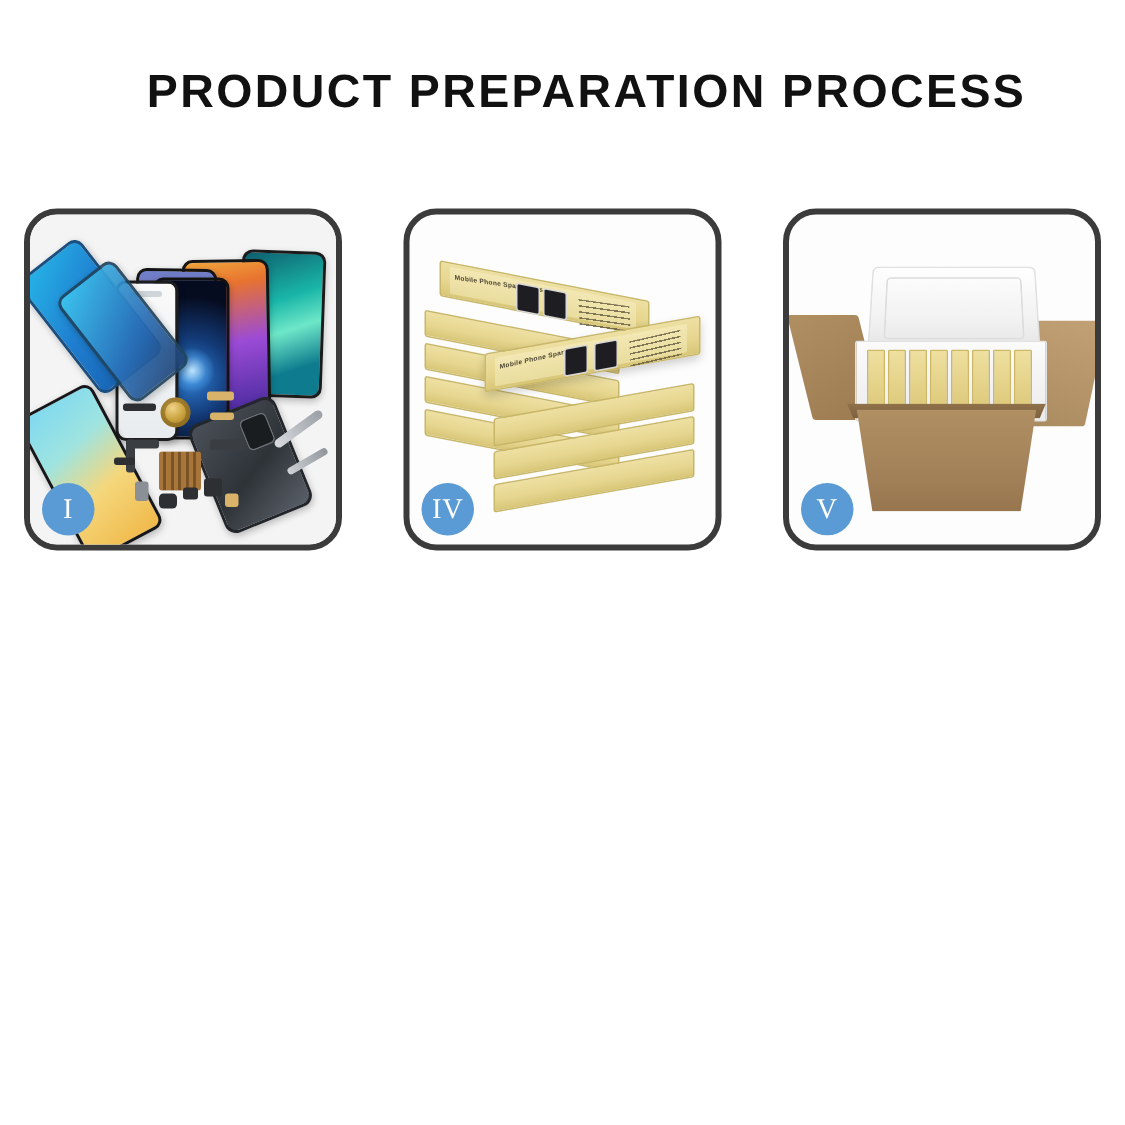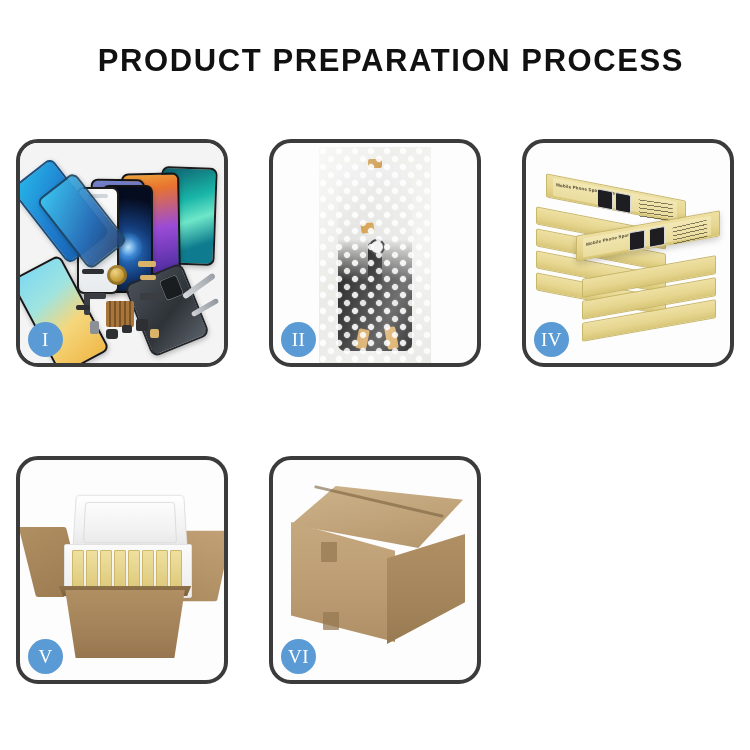--- a/index.html
+++ b/index.html
@@ -401,36 +401,20 @@
       <div class="part" style="left:102px;top:182px;width:10px;height:8px;"></div>
       <div class="part" style="left:116px;top:176px;width:12px;height:12px;border-radius:2px;"></div>
       <div class="part tan" style="left:130px;top:186px;width:9px;height:9px;border-radius:2px;"></div>
       <div class="part" style="left:56px;top:162px;width:14px;height:5px;"></div>
       <div class="tool"></div>
       <div class="tool2"></div>
     </div>
     <div class="badge">I</div>
   </div>
 
-  <div class="panel">
-    <div class="panel-stage">
-      <div class="p2-bag">
-        <div class="p2-screen"></div>
-        <div class="p2-cable"></div>
-        <div class="p2-conn1"></div>
-        <div class="p2-tape4"></div>
-        <div class="p2-tape1"></div>
-        <div class="p2-tape2"></div>
-        <div class="p2-tape3"></div>
-        <div class="bubbles"></div>
-        <div class="bag-sheen"></div>
-      </div>
-    </div>
-    <div class="badge">II</div>
-  </div>
 
 
   <div class="panel">
     <div class="panel-stage">
       <div class="p4">
 
         <div class="sbox" style="left:0px;top:120px;width:128px;height:16px;transform:skewY(11deg);"></div>
         <div class="sbox" style="left:0px;top:98px;width:128px;height:16px;transform:skewY(11deg);"></div>
         <div class="sbox" style="left:0px;top:76px;width:128px;height:16px;transform:skewY(11deg);"></div>
         <div class="sbox" style="left:0px;top:54px;width:128px;height:16px;transform:skewY(11deg);"></div>
@@ -479,27 +463,14 @@
           <div class="p5-prod"></div>
           <div class="p5-prod"></div>
         </div>
         <div class="p5-rim"></div>
         <div class="p5-body"></div>
       </div>
     </div>
     <div class="badge">V</div>
   </div>
 
-  <div class="panel">
-    <div class="panel-stage">
-      <div class="p6">
-        <div class="p6-top"></div>
-        <div class="p6-seam"></div>
-        <div class="p6-left"></div>
-        <div class="p6-right"></div>
-        <div class="p6-tape1"></div>
-        <div class="p6-tape2"></div>
-      </div>
-    </div>
-    <div class="badge">VI</div>
-  </div>
 
 </div>
 
 </body></html>

